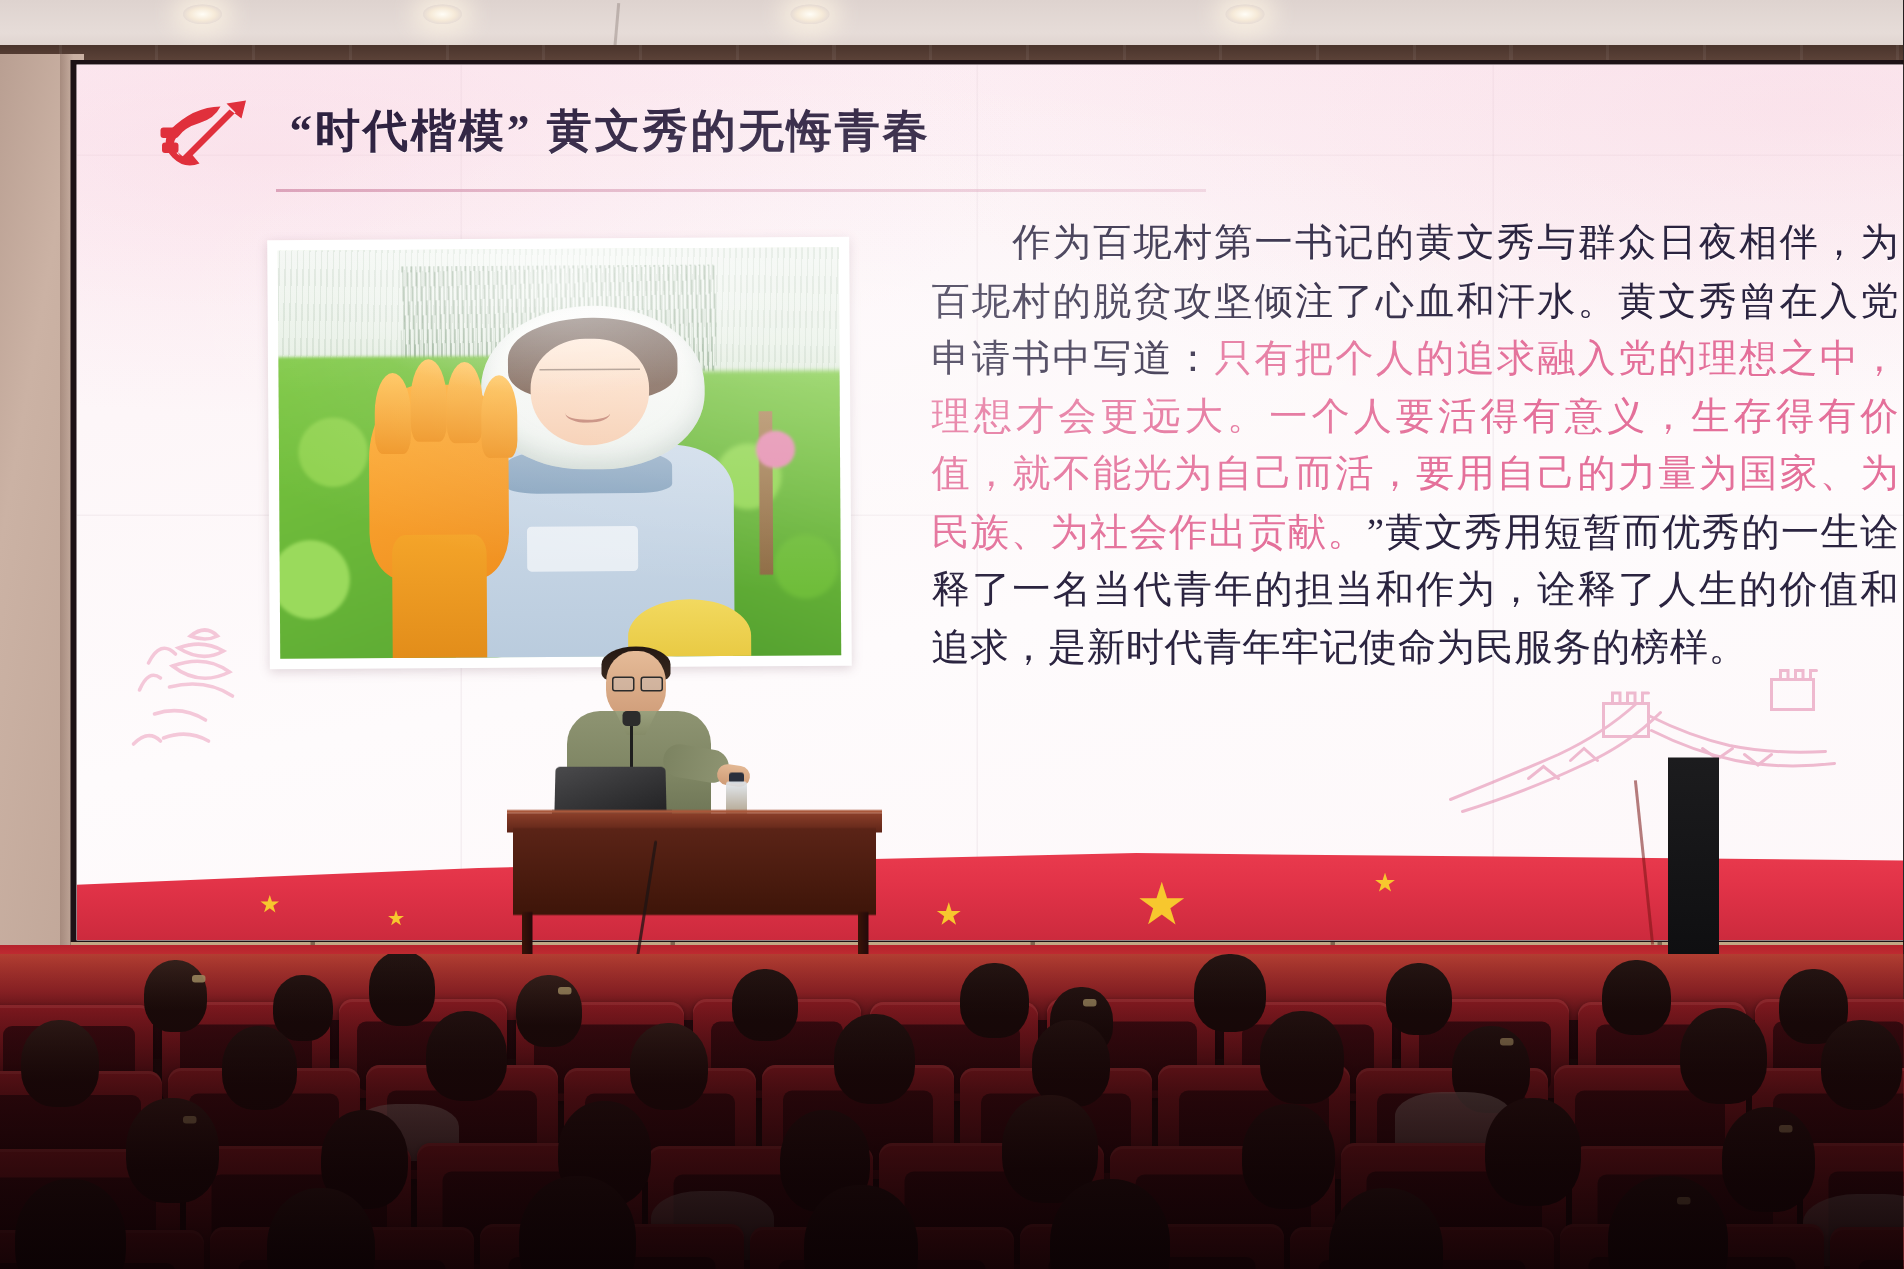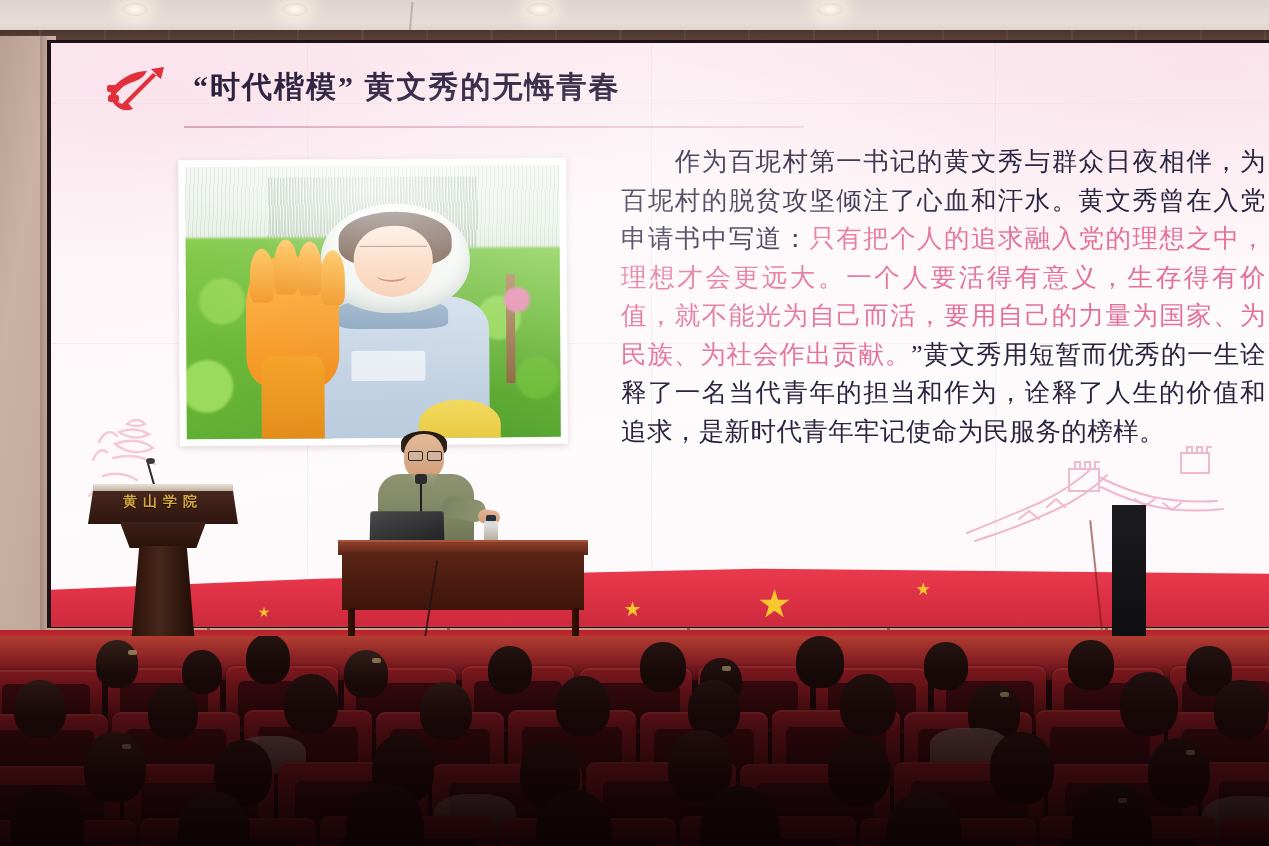--- a/index.html
+++ b/index.html
@@ -542,29 +542,20 @@
     <div class="panel-div" style="left:640px;"></div>
     <div class="panel-div" style="left:840px;"></div>
     <div class="panel-div" style="left:1058px;"></div>
     <div class="panel-outlet" style="left:228px;"></div>
     <div class="panel-outlet" style="left:1040px;"></div>
   </div>
 
   <div class="stage-floor"></div>
   <div class="stage-floor-glow"></div>
 
-  <div class="podium">
-    <div class="podium-mic"></div>
-    <div class="podium-mic-head"></div>
-    <div class="podium-top"></div>
-    <div class="podium-top-edge"></div>
-    <div class="podium-label">黄山学院</div>
-    <div class="podium-neck"></div>
-    <div class="podium-body"></div>
-  </div>
 
   <div class="person">
     <div class="p-hair"></div>
     <div class="p-head"></div>
     <div class="p-glasses">
       <span class="p-lens" style="left:0;"></span>
       <span class="p-lens" style="left:19px;"></span>
     </div>
     <div class="p-body"></div>
     <div class="p-collar"></div>

